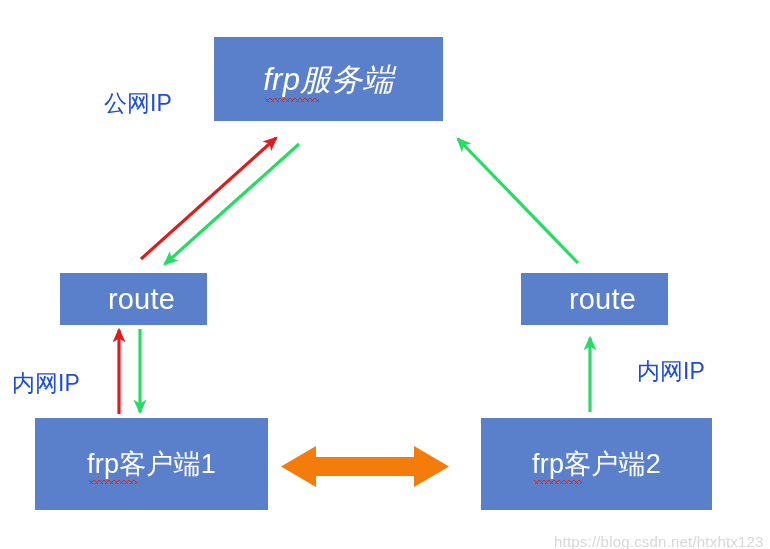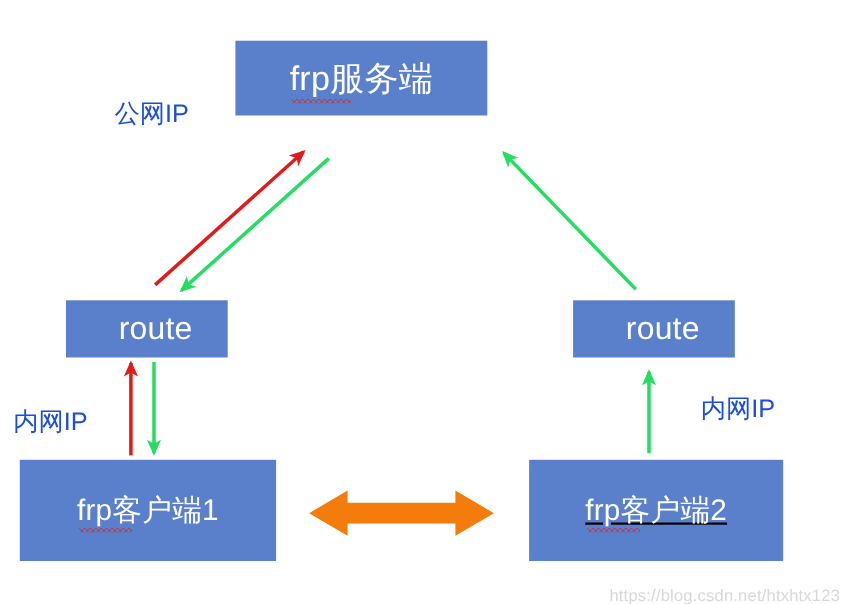--- a/index.html
+++ b/index.html
@@ -51,37 +51,37 @@
     bottom: -6px;
     width: 52px;
     height: 4px;
     background-image:
       linear-gradient(45deg, transparent 45%, #CC2B2B 45%, #CC2B2B 58%, transparent 58%),
       linear-gradient(-45deg, transparent 45%, #CC2B2B 45%, #CC2B2B 58%, transparent 58%);
     background-size: 5px 5px;
     background-repeat: repeat-x;
   }
   #node-server {
-    left: 214px; top: 37px; width: 229px; height: 68px;
+    left: 214px; top: 37px; width: 229px; height: 84px; font-style: italic;
   }
   #node-server .node-label { font-size: 31px; }
   #node-server .node-label.spell::after { width: 54px; bottom: -7px; }
   #node-route-left {
     left: 60px; top: 273px; width: 147px; height: 52px;
   }
   #node-route-right {
     left: 521px; top: 273px; width: 147px; height: 52px;
   }
   #node-route-left .node-label,
   #node-route-right .node-label { font-size: 29px; margin-left: 16px; }
   #node-client1 {
-    left: 18px; top: 418px; width: 233px; height: 92px;
+    left: 35px; top: 418px; width: 233px; height: 92px;
   }
   #node-client2 {
-    left: 481px; top: 418px; width: 231px; height: 92px; text-decoration: underline;
+    left: 481px; top: 418px; width: 231px; height: 92px;
   }
   #node-client1 .node-label,
   #node-client2 .node-label { font-size: 27px; }
   #node-client1 .node-label.spell::after,
   #node-client2 .node-label.spell::after { width: 48px; bottom: -6px; }
 
   .plain-label {
     position: absolute;
     color: #1d4ed8;
     font-family: "Liberation Sans", "DejaVu Sans", sans-serif;

